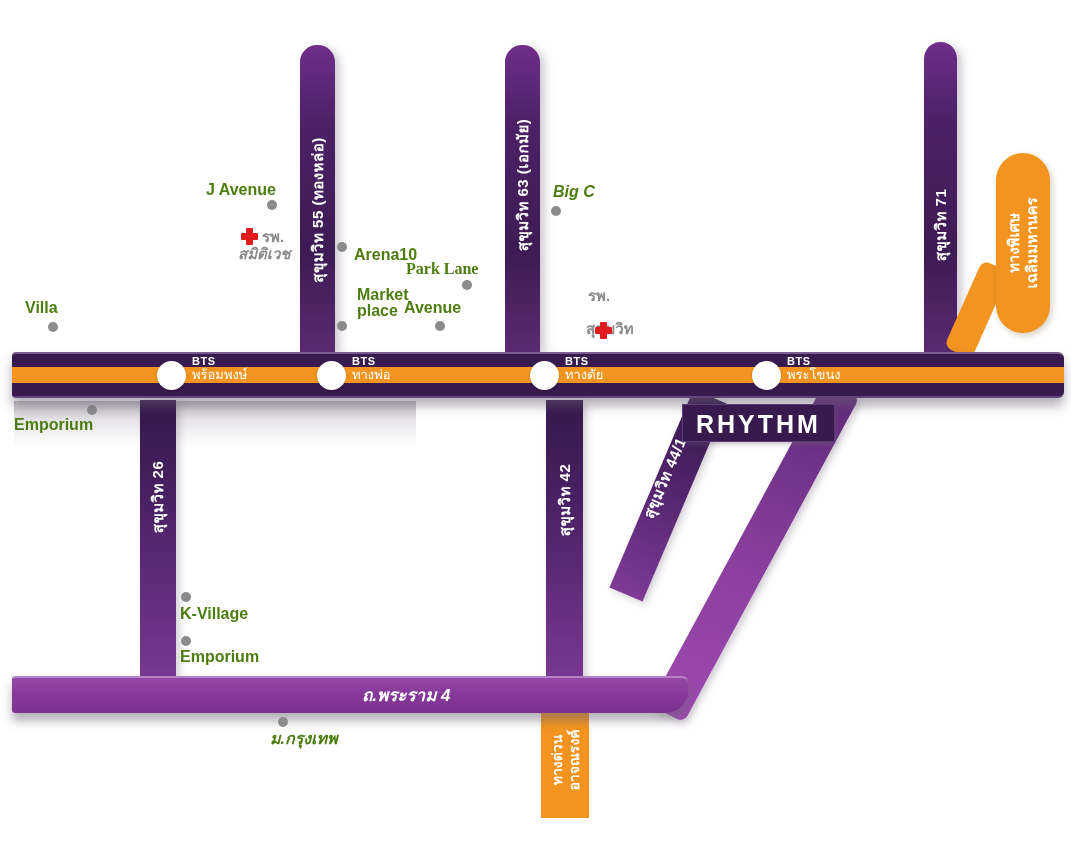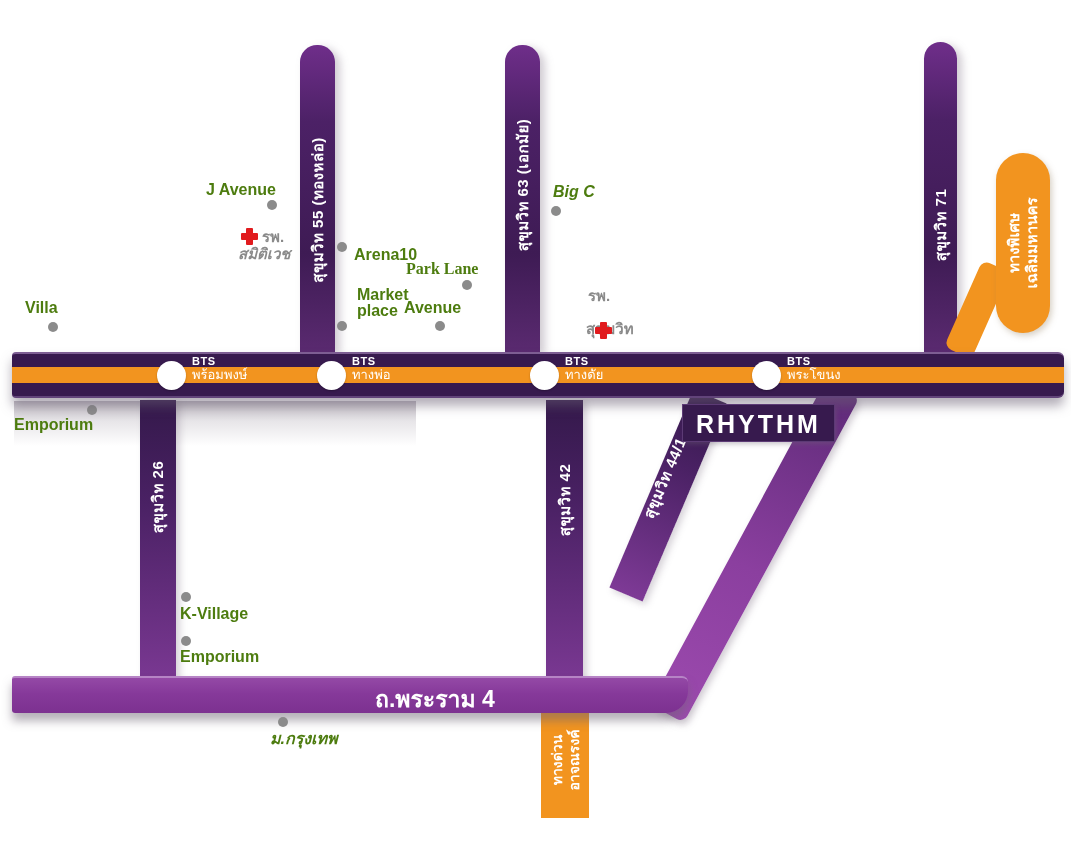--- a/index.html
+++ b/index.html
@@ -40,21 +40,21 @@
   .under-shadow{
     position:absolute;left:14px;top:401px;width:402px;height:45px;z-index:0;
     background:linear-gradient(180deg,rgba(128,118,133,.5) 0%,rgba(160,152,165,.25) 45%,rgba(255,255,255,0) 100%);
   }
   
   .rot{position:absolute;white-space:nowrap;color:#fff;font-size:15px;font-weight:bold;
        letter-spacing:.5px;transform:translate(-50%,-50%) rotate(-90deg);z-index:6;}
   .rot-diag{transform:translate(-50%,-50%) rotate(-67deg);}
   .road-name{position:absolute;color:#fff;font-weight:bold;z-index:6;white-space:nowrap;}
   .sukhumvit-name{left:408px;top:357px;font-size:27px;}
-  .rama4-name{left:375px;top:681px;font-size:23px;}
+  .rama4-name{left:362px;top:681px;font-size:17px;font-style:italic;}
   .exp-pill{
     position:absolute;left:996px;top:153px;width:54px;height:180px;background:#f2941f;
     border-radius:27px;z-index:4;box-shadow:2px 3px 6px rgba(140,120,90,.35);
   }
   .exp-tail{position:absolute;left:962px;top:262px;width:30px;height:95px;background:#f2941f;
     transform:rotate(24deg);border-radius:8px;z-index:4;}
   .exp-label{position:absolute;white-space:nowrap;color:#fff;font-size:15px;font-weight:bold;
     text-align:center;line-height:1.2;transform:translate(-50%,-50%) rotate(-90deg);z-index:6;}
   .project-box{
     position:absolute;left:683px;top:405px;height:36px;background:#371a4e;color:#fff;

